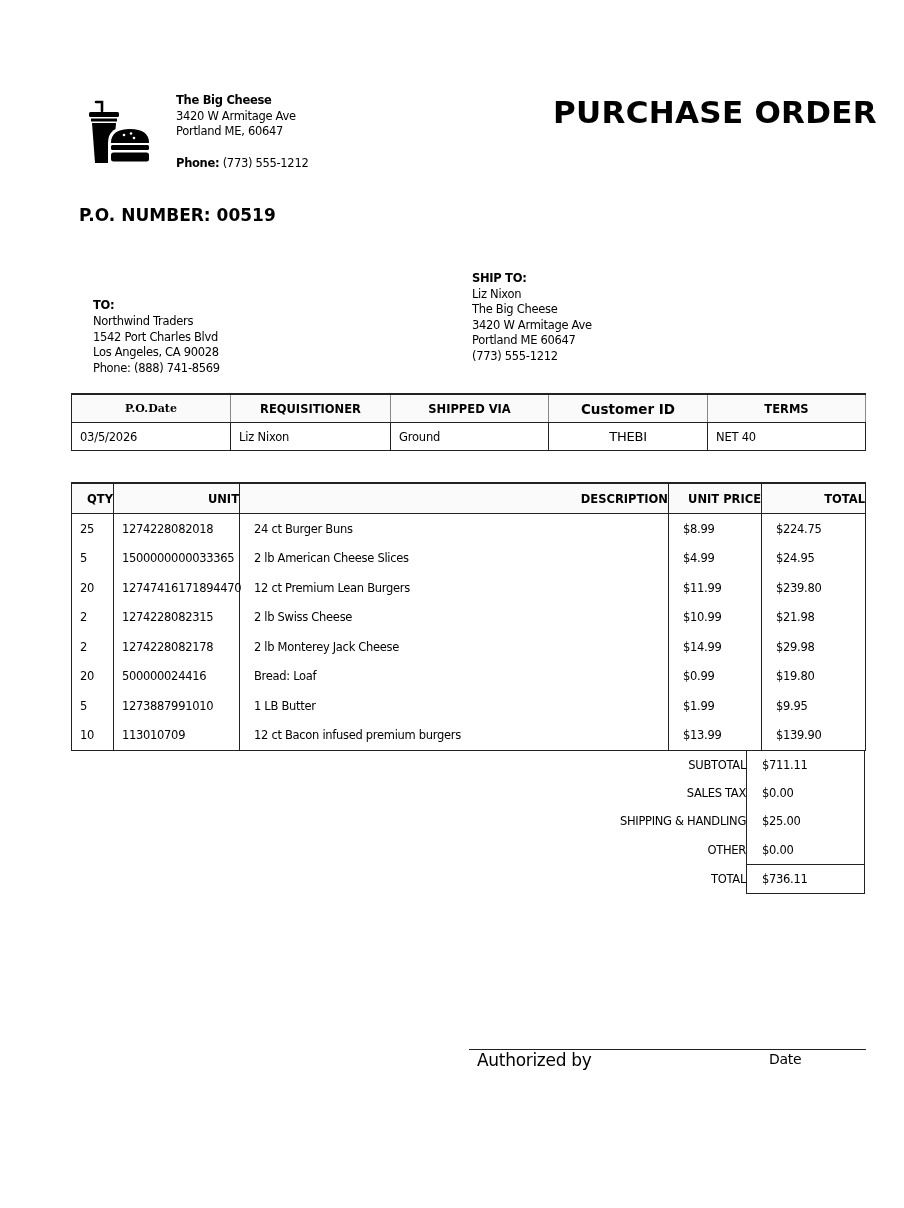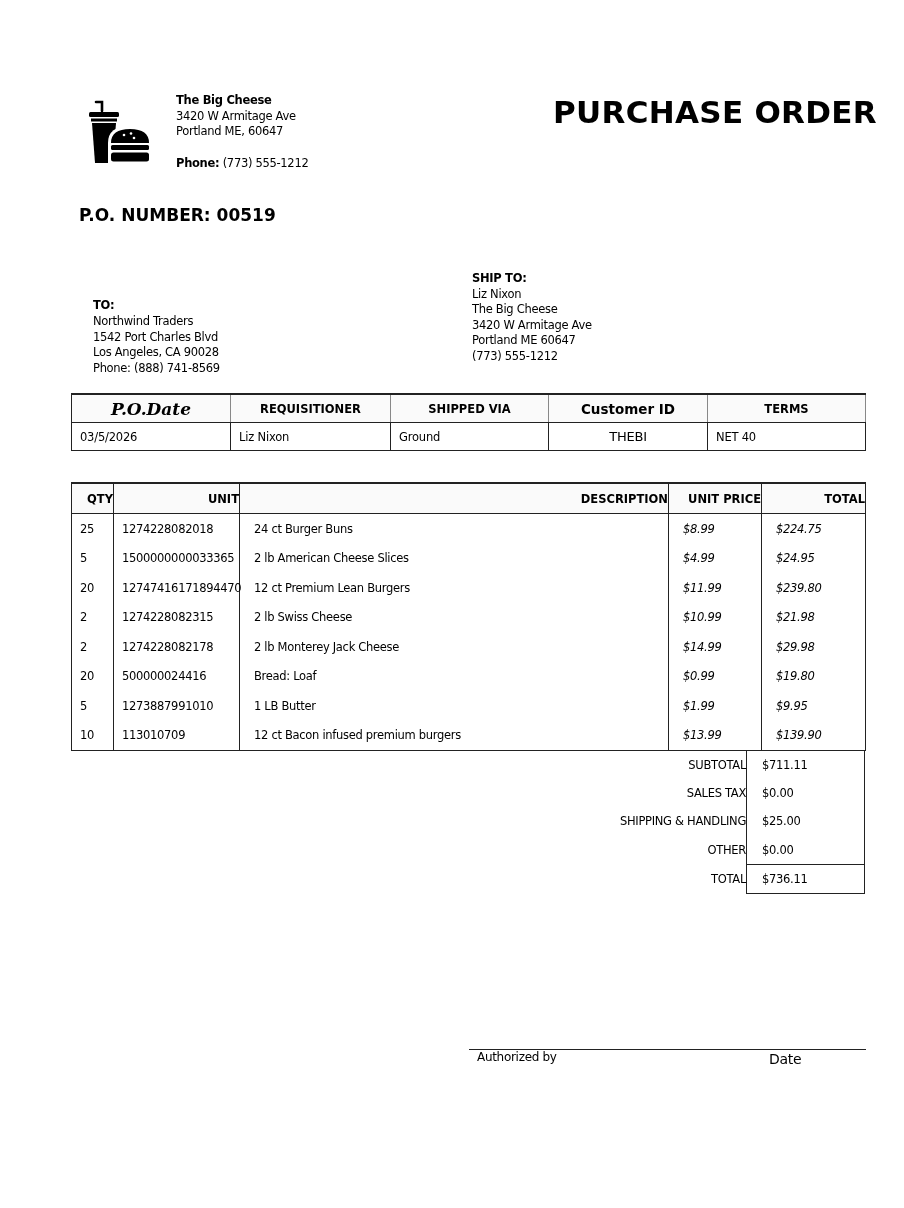--- a/index.html
+++ b/index.html
@@ -24,21 +24,21 @@
 
     
     table { border-collapse: collapse; position: absolute; }
     #info-table { left: 71px; top: 393px; width: 794px; table-layout: fixed; }
     #info-table th {
       height: 27px; border-top: 2.5px solid #222; border-bottom: 1px solid #222;
       border-left: 1px solid #888; border-right: 1px solid #888;
       font-size: 11.5px; font-weight: bold; text-align: center; padding: 0;
       background: #fafafa;
     }
-    #info-table th.serif { font-family: "DejaVu Serif", serif; font-size: 17px; font-style: italic; }
+    #info-table th.serif { font-family: "DejaVu Serif", serif; font-size: 11px; }
     #info-table th.cust { font-size: 13.5px; }
     #info-table td {
       height: 27px; border-bottom: 1px solid #222; border-left: 1px solid #222; border-right: 1px solid #222;
       padding: 0 0 0 8px; font-size: 11.5px; letter-spacing: -0.2px;
     }
     #info-table td.center { text-align: center; padding: 0; font-size: 13px; }
     #info-table tr > *:first-child { border-left: 1px solid #222; }
 
     
     #items-table { left: 71px; top: 482px; width: 794px; table-layout: fixed; }
@@ -46,33 +46,33 @@
       height: 29px; border-top: 2.5px solid #222; border-bottom: 1.5px solid #222;
       border-left: 1px solid #222; border-right: 1px solid #222;
       font-size: 11.5px; font-weight: bold; text-align: right; padding: 0;
       background: #fafafa;
     }
     #items-table td {
       height: 29.5px; border-left: 1px solid #222; border-right: 1px solid #222;
       padding: 0 0 0 8px; font-size: 11.5px; letter-spacing: -0.3px; vertical-align: middle;
     }
     #items-table td.desc { padding-left: 14px; }
-    #items-table td.money { padding-left: 14px; font-style: italic; }
+    #items-table td.money { padding-left: 14px; }
     #items-table tr.last td { border-bottom: 1.5px solid #222; }
 
     
     #totals { left: 560px; top: 751px; width: 305px; }
     #totals td { height: 28.2px; padding: 0; font-size: 11.5px; letter-spacing: -0.3px; }
     #totals td.label { text-align: right; width: 186px; }
     #totals td.val { border-left: 1px solid #222; border-right: 1px solid #222; padding-left: 15px; }
     #totals tr.grand td.val { border-top: 1px solid #222; border-bottom: 1px solid #222; }
 
     
     #sig-line { left: 469px; top: 1049px; width: 397px; height: 0; border-top: 1.5px solid #222; }
-    #auth-label { left: 477px; top: 1050px; font-size: 12px; letter-spacing: -0.3px; }
+    #auth-label { left: 477px; top: 1050px; font-size: 17px; letter-spacing: -0.3px; }
     #date-label { left: 769px; top: 1051px; font-size: 14px; letter-spacing: -0.3px; }
   </style>
 </head>
 <body>
 
 <div id="logo" class="abs">
   <svg width="68" height="66" viewBox="0 0 68 66">
 
     <path d="M10 3 L16 3 L16 12" stroke="#000" stroke-width="2.6" fill="none" stroke-linecap="round"></path>
 

